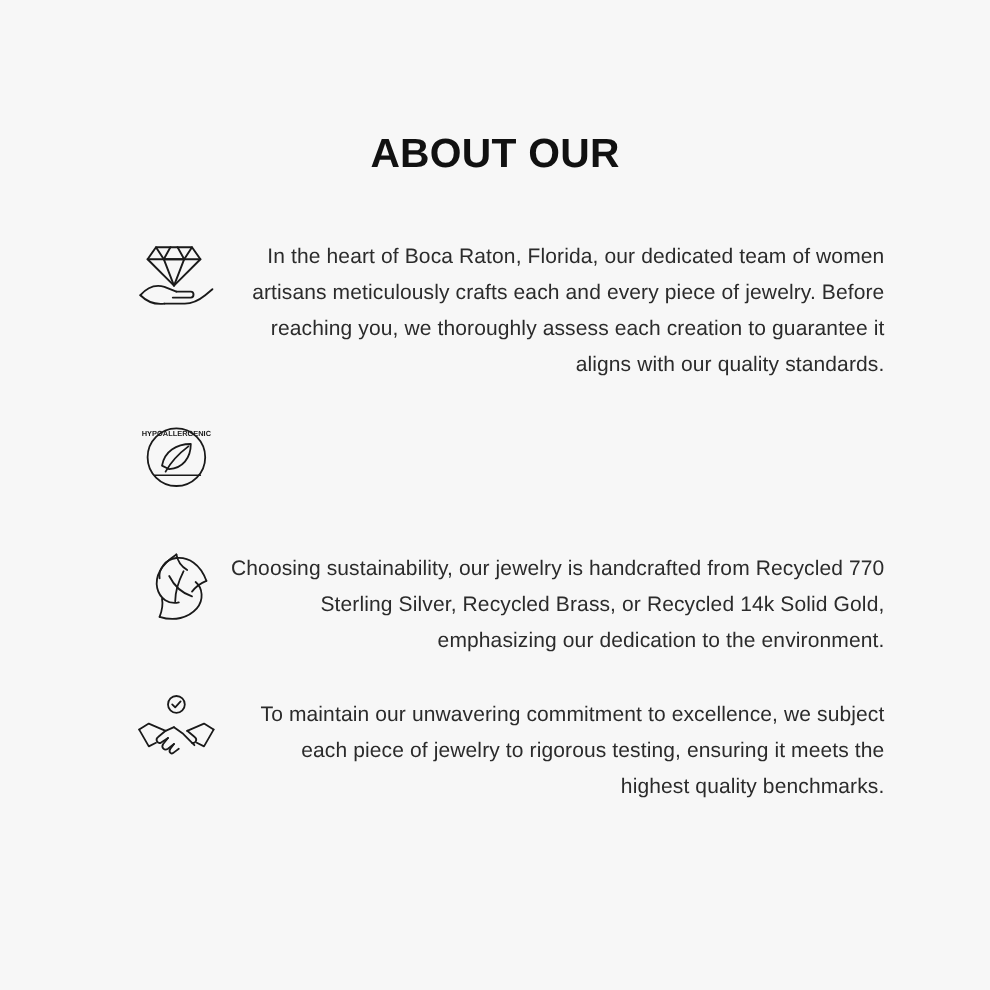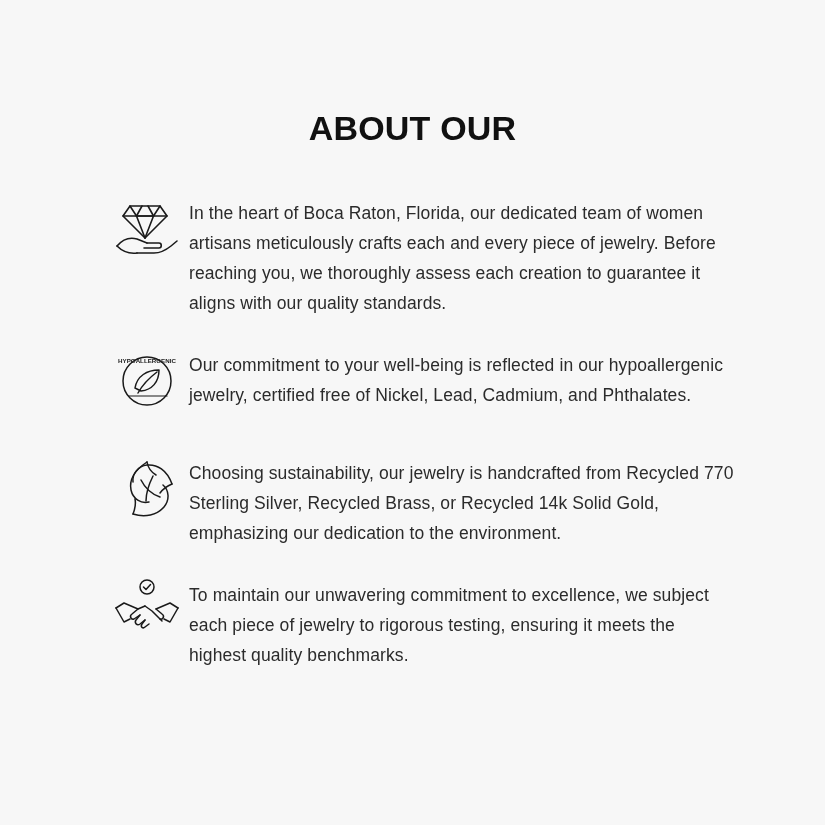--- a/index.html
+++ b/index.html
@@ -32,20 +32,21 @@
     padding-right: 60px;
     margin: 0;
   }
   .heading .line {
     display: block;
   }
   .features {
     margin-top: 42px;
     padding-left: 105px;
     padding-right: 88px;
+    text-align: right;
   }
   .feature {
     display: flex;
     align-items: flex-start;
     margin-bottom: 28px;
   }
   .feature:last-child {
     margin-bottom: 0;
   }
   .feature-icon {
@@ -101,21 +102,20 @@
     <div class="feature">
       <div class="feature-icon">
         <svg width="64" height="64" viewBox="0 0 64 64" fill="none" stroke="#1a1a1a" stroke-width="1.5" stroke-linecap="round" stroke-linejoin="round">
           <circle cx="32" cy="33" r="24"></circle>
           <path d="M20 40 C22 28 32 22 44 22 C44 34 37 42 26 43 Z"></path>
           <path d="M42 24 C34 30 28 36 23 45"></path>
           <path d="M14 48 L52 48" stroke-width="1.2"></path>
           <text x="32" y="15" font-family="Liberation Sans, sans-serif" font-size="6.2" font-weight="bold" fill="#1a1a1a" stroke="none" text-anchor="middle">HYPOALLERGENIC</text>
         </svg>
       </div>
-      <div class="feature-text">Our commitment to your well-being is reflected in our hypoallergenic jewelry, certified free of Nickel, Lead, Cadmium, and Phthalates.</div>
     </div>
 
     <div class="feature">
       <div class="feature-icon">
         <svg width="64" height="64" viewBox="0 0 64 64" fill="none" stroke="#1a1a1a" stroke-width="1.5" stroke-linecap="round" stroke-linejoin="round">
           <path d="M32 6 C20 14 14 24 16 34 C18 43 26 48 34 46"></path>
           <path d="M32 6 C33 12 36 16 41 19"></path>
           <path d="M57 28 C52 14 42 8 32 9 C23 10 17 18 18 26"></path>
           <path d="M57 28 C52 30 48 33 45 37"></path>
           <path d="M18 58 C30 62 42 59 49 51 C55 44 54 34 48 29"></path>

